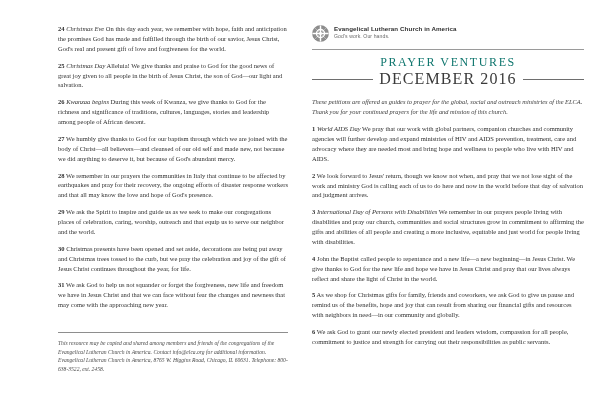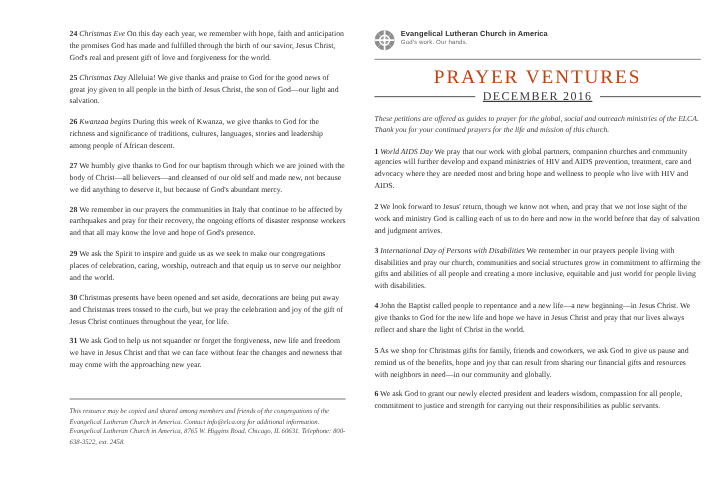--- a/index.html
+++ b/index.html
@@ -67,46 +67,45 @@
     line-height: 1.15;
   }
 
   
   .rule-top {
     border-top: 1px solid #9a9a9a;
     margin: 0 0 6px 0;
   }
   .doc-title {
     text-align: center;
-    font-size: 16px;
+    font-size: 12px;
     letter-spacing: 1.6px;
-    color: #c2410c;
+    color: #0f766e;
     font-weight: normal;
     line-height: 1.1;
     margin: 0 0 1px 0;
     font-family: "Liberation Serif", serif;
   }
   .subtitle-row {
     display: flex;
     align-items: center;
     gap: 6px;
     margin-bottom: 9px;
   }
   .subtitle-row .dash {
     flex: 1 1 auto;
     border-top: 1px solid #6e6e6e;
     height: 0;
   }
   .doc-subtitle {
     flex: 0 0 auto;
-    font-size: 10px;
+    font-size: 16px;
     letter-spacing: 1.1px;
     color: #3a3a3a;
     white-space: nowrap;
-    text-decoration: underline;
   }
 
   
   .intro {
     font-style: italic;
     font-size: 6.4px;
     line-height: 1.48;
     color: #3b3b3b;
     margin-bottom: 8px;
     text-align: left;

